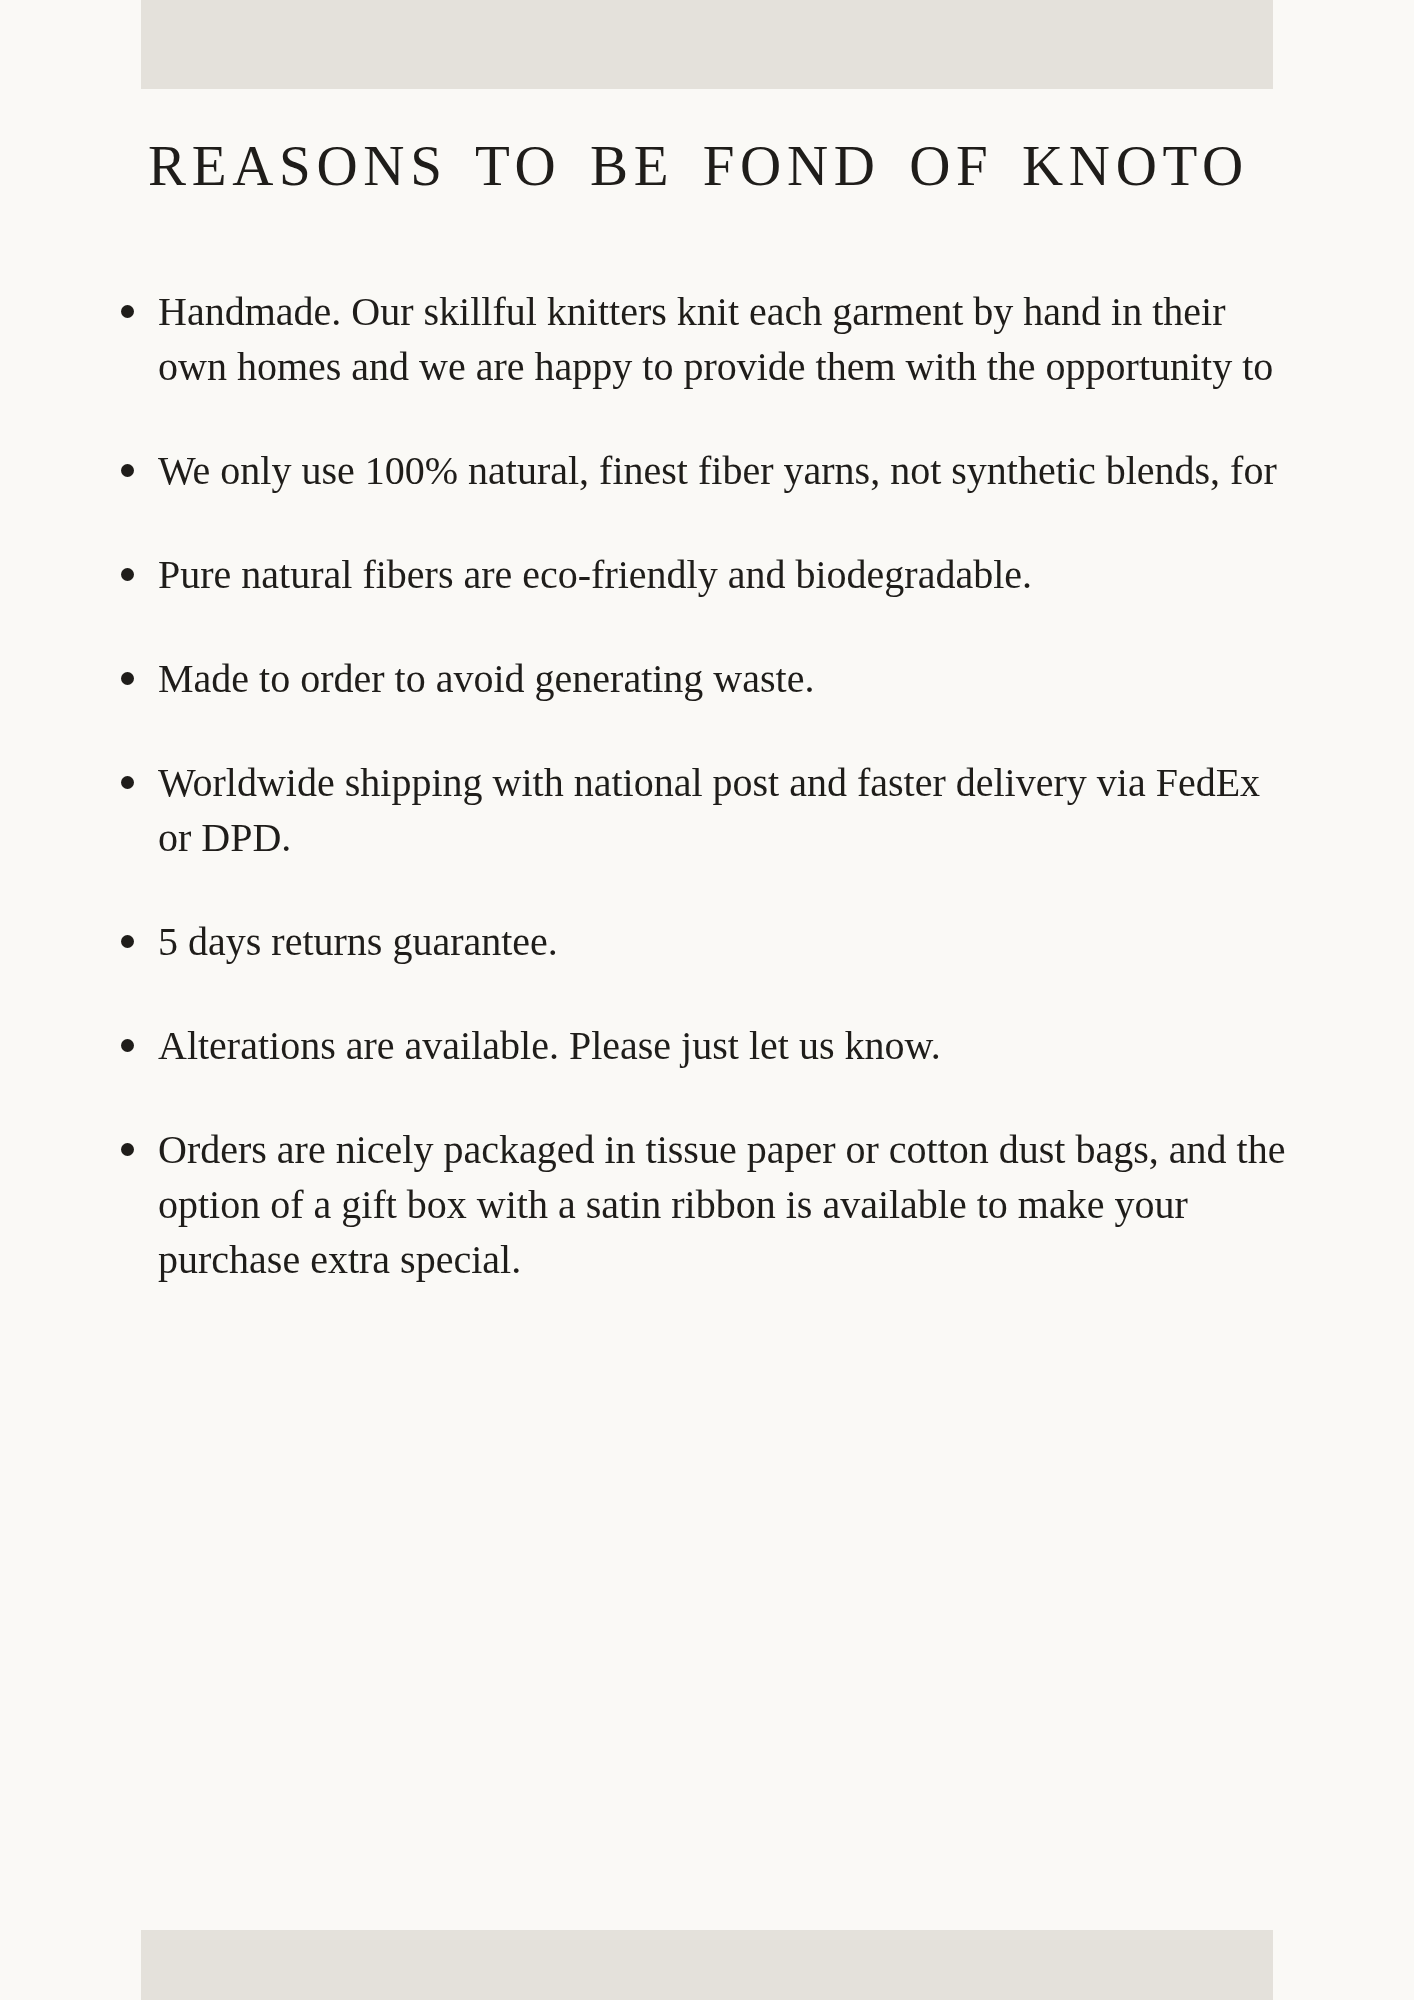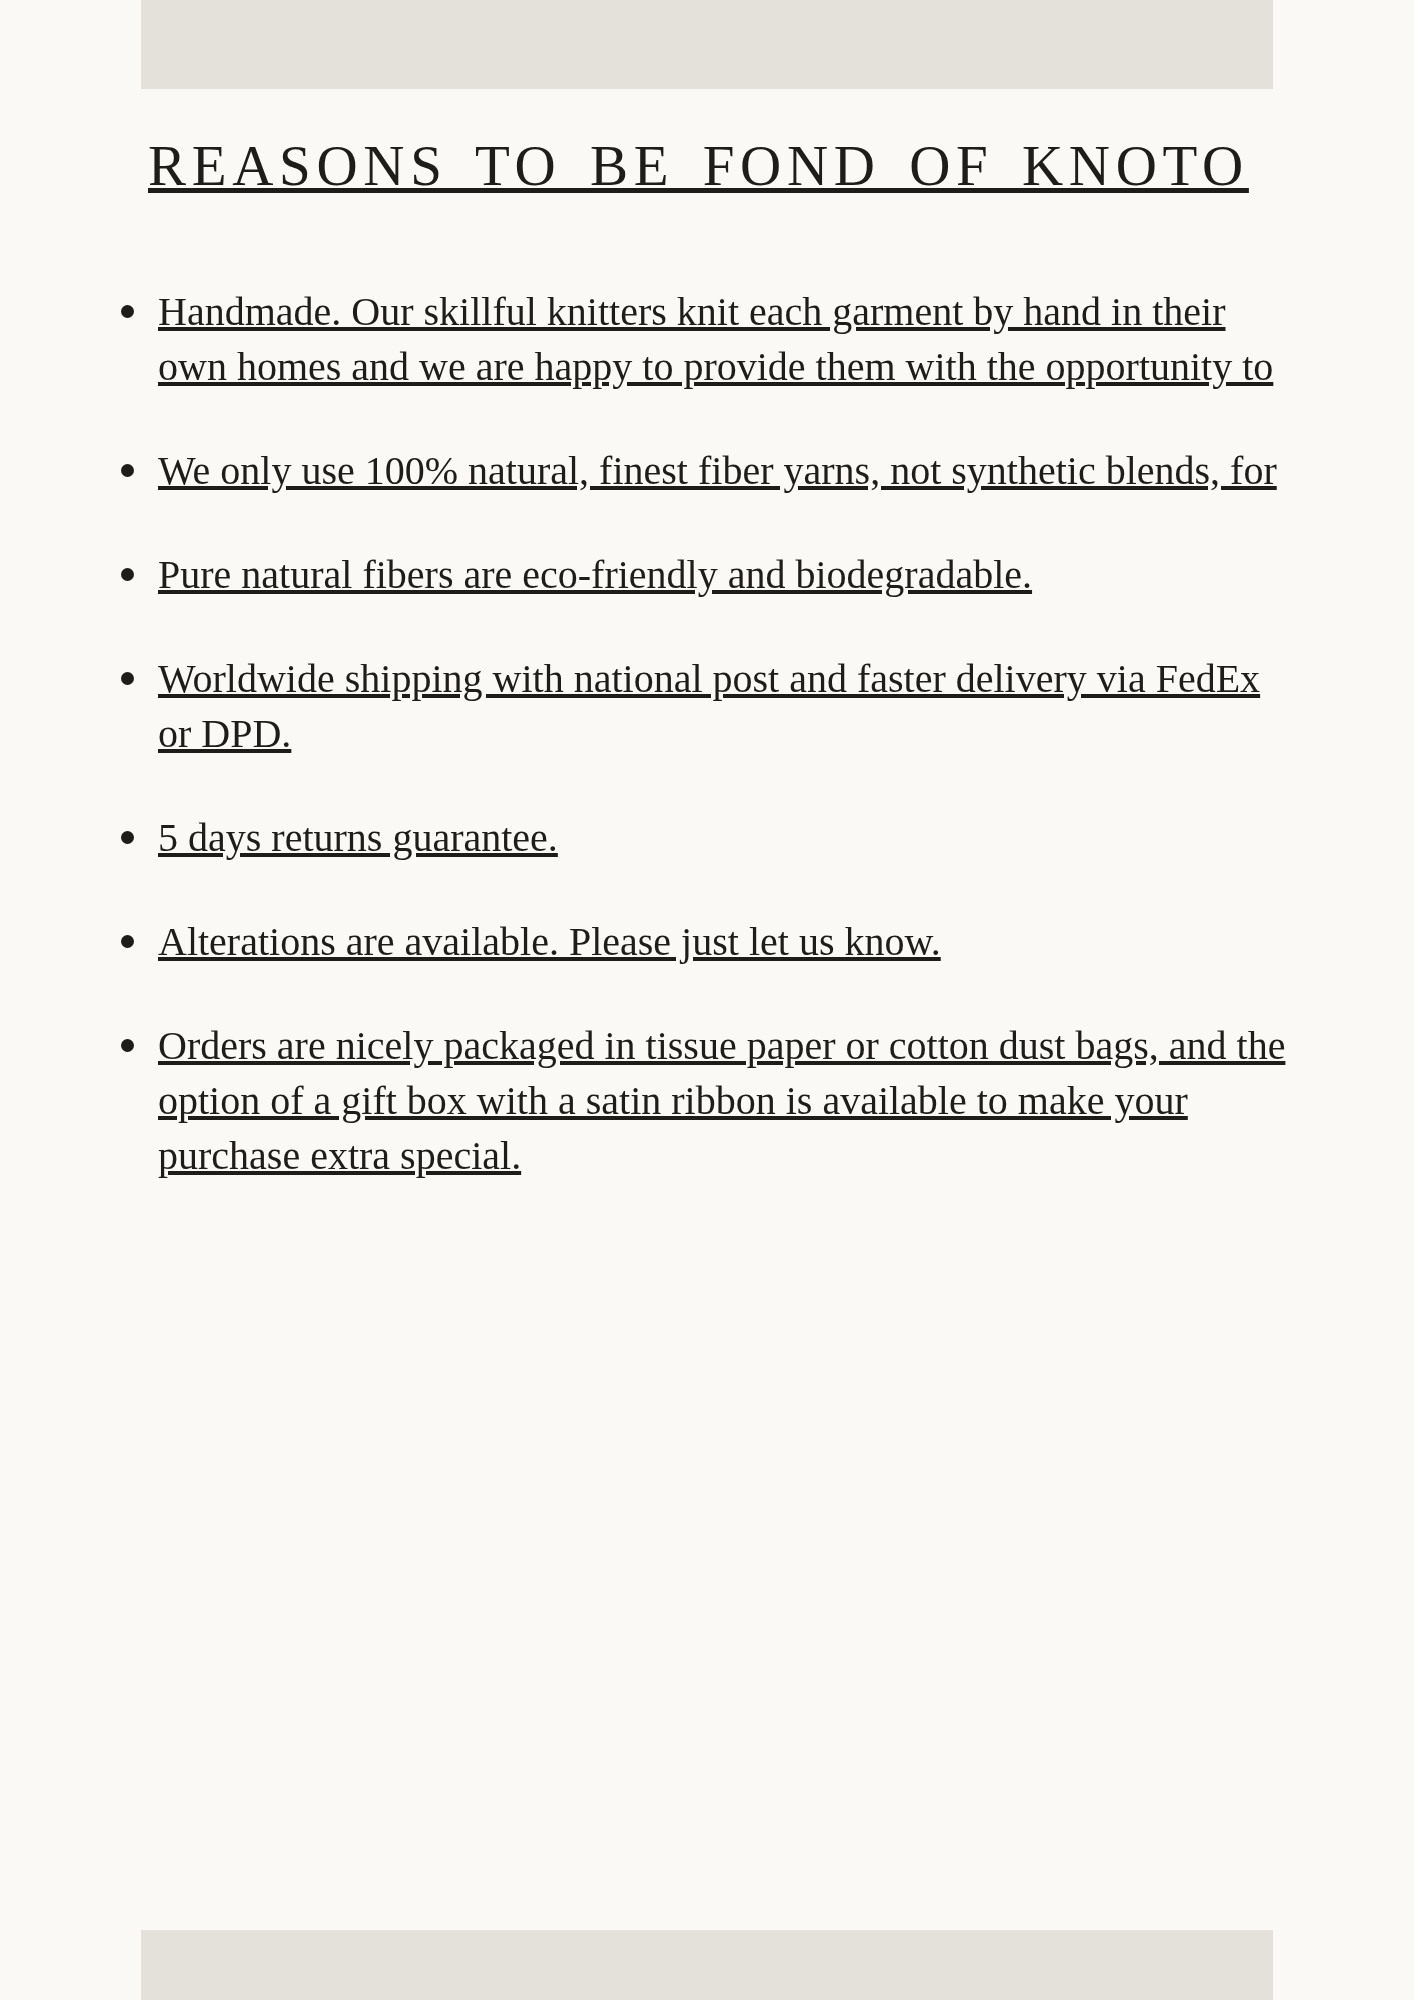--- a/index.html
+++ b/index.html
@@ -12,21 +12,20 @@
     background:var(--bg);
     font-family:"Liberation Serif", serif;
     color:var(--ink);
   }
   .page{
     position:relative;
     width:1414px;
     height:2000px;
     background:var(--bg);
     overflow:hidden;
-    text-decoration:underline;
   }
   .deco-bar{
     position:absolute;
     left:141px;
     width:1132px;
     height:89px;
     background:var(--bar);
   }
   .deco-bar.top{top:0;}
   .deco-bar.bottom{top:1930px;height:70px;}
@@ -96,20 +95,26 @@
         </li>
         <li>
           <span class="dot"></span>
           <div class="lines">
             <div class="line">Pure natural fibers are eco-friendly and biodegradable.</div>
           </div>
         </li>
         <li>
           <span class="dot"></span>
           <div class="lines">
+            <div class="line">Made to order to avoid generating waste.</div>
+          </div>
+        </li>
+        <li>
+          <span class="dot"></span>
+          <div class="lines">
             <div class="line">Worldwide shipping with national post and faster delivery via FedEx</div>
             <div class="line">or DPD.</div>
           </div>
         </li>
         <li>
           <span class="dot"></span>
           <div class="lines">
             <div class="line">5 days returns guarantee.</div>
           </div>
         </li>

